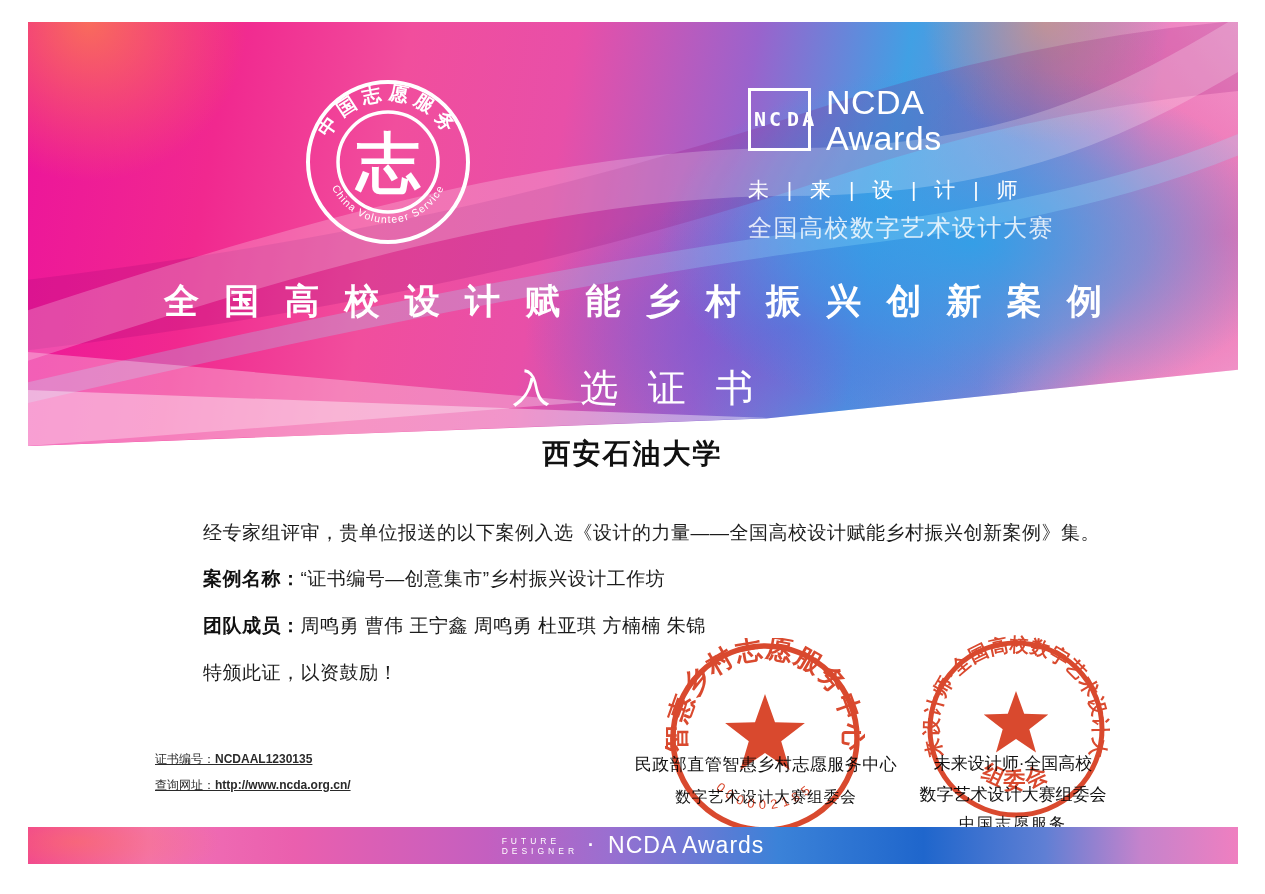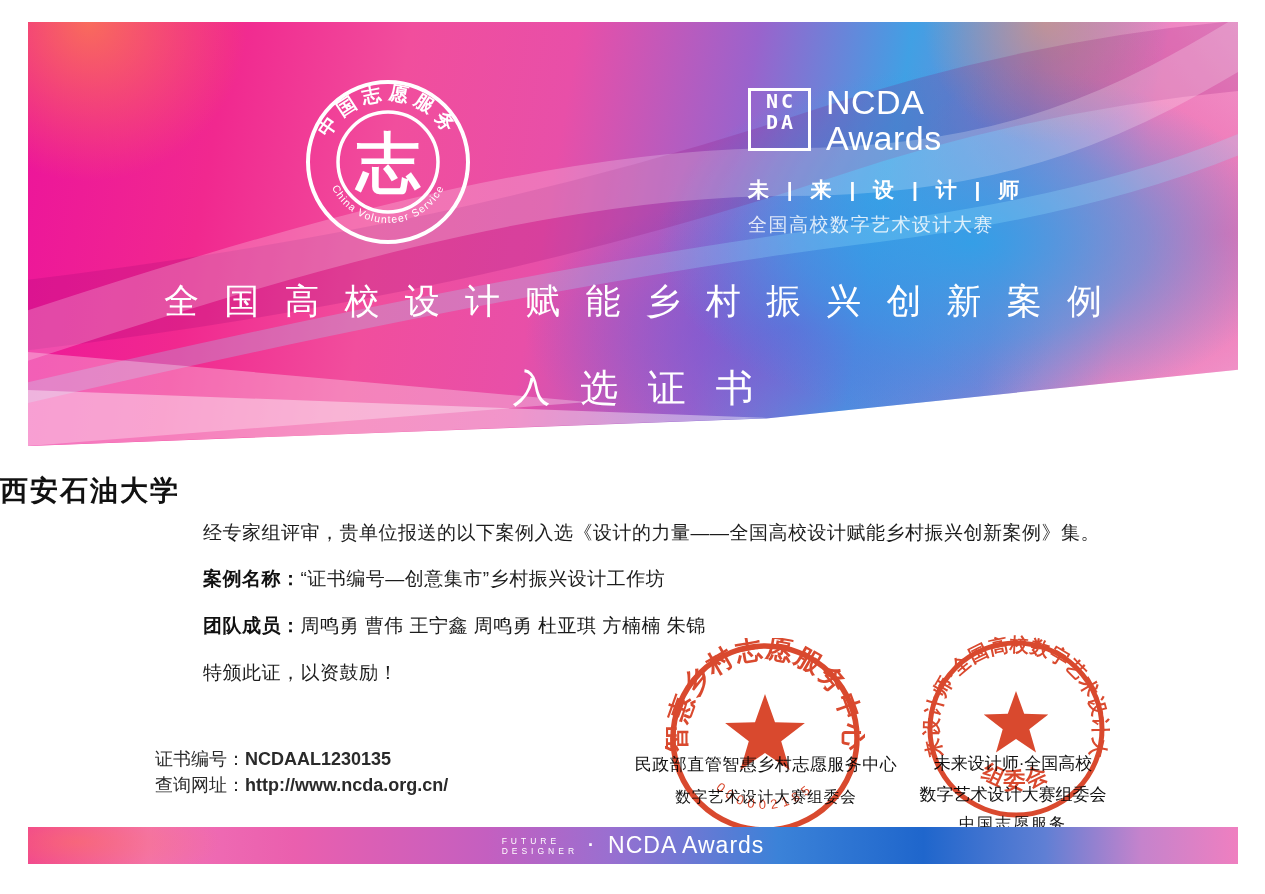--- a/index.html
+++ b/index.html
@@ -21,49 +21,49 @@
   .banner-decor{position:absolute;left:0;top:0;width:100%;height:100%;}
 
   .vol-logo{position:absolute;left:276px;top:56px;width:168px;height:168px;}
   .vol-arc{fill:#ffffff;font-weight:bold;font-size:19px;letter-spacing:6px;}
   .vol-arc-en{fill:#ffffff;font-size:10.5px;letter-spacing:1.2px;}
   .vol-center{fill:#ffffff;font-size:64px;font-weight:bold;}
 
   .ncda-block{position:absolute;left:720px;top:66px;color:#fff;}
   .ncda-mark{
     position:absolute;left:0;top:0;width:57px;height:57px;border:3px solid #fff;
-    display:flex;flex-direction:column;align-items:center;justify-content:flex-start;
+    display:flex;flex-direction:row;align-items:center;justify-content:space-between;
     font-family:"DejaVu Sans Mono","Liberation Mono",monospace;
     font-weight:700;font-size:20px;line-height:21px;letter-spacing:3px;text-indent:3px;
   }
   .ncda-words{position:absolute;left:78px;top:-4px;font-size:34px;font-weight:400;line-height:36px;letter-spacing:.5px;}
-  .ncda-cn{position:absolute;left:0;top:88px;font-size:21px;font-weight:700;letter-spacing:2px;white-space:nowrap;word-spacing:8px;}
-  .ncda-tagline{position:absolute;left:0;top:124px;font-size:19px;color:rgba(255,255,255,.82);letter-spacing:1.5px;white-space:nowrap;text-align:center;}
+  .ncda-cn{position:absolute;left:0;top:88px;font-size:21px;font-weight:400;letter-spacing:2px;white-space:nowrap;word-spacing:8px;}
+  .ncda-tagline{position:absolute;left:0;top:124px;font-size:24px;color:rgba(255,255,255,.82);letter-spacing:1.5px;white-space:nowrap;text-align:center;}
 
   .banner-title{
     position:absolute;left:0;top:256px;width:100%;text-align:center;color:#fff;
-    font-size:35px;font-weight:400;letter-spacing:.72em;text-indent:.72em;white-space:nowrap;
+    font-size:35px;font-weight:700;letter-spacing:.72em;text-indent:.72em;white-space:nowrap;
   }
   .banner-subtitle{
     position:absolute;left:0;top:341px;width:100%;text-align:center;color:#fff;
     font-size:38px;font-weight:400;letter-spacing:.78em;text-indent:.78em;white-space:nowrap;
   }
 
   
-  .recipient{position:absolute;left:0;top:472px;width:100%;
+  .recipient{position:absolute;left:0;top:435px;width:100%;text-align:center;
     font-size:28px;font-weight:700;color:#111;letter-spacing:2px;}
 
   .body-line{position:absolute;left:155px;color:#1c1c1c;font-size:19px;letter-spacing:.5px;white-space:nowrap;margin-left:48px;}
   .line-intro{top:520px;}
   .line-case{top:566px;}
   .line-team{top:613px;}
   .line-closing{top:660px;}
   .body-label{font-weight:700;color:#111;text-align:right;}
 
-  .cert-info{position:absolute;left:155px;top:746px;font-size:18px;color:#2a2a2a;line-height:26px;}
+  .cert-info{position:absolute;left:155px;top:746px;font-size:12px;color:#2a2a2a;line-height:26px;text-decoration:underline;}
   .cert-info .val{font-weight:700;}
 
   
   .sig{position:absolute;text-align:center;color:#111;}
   .sig-left{left:618px;top:753px;width:296px;}
   .sig-left .l1{font-size:17px;letter-spacing:.5px;white-space:nowrap;}
   .sig-left .l2{font-size:15.5px;margin-top:11px;letter-spacing:1px;white-space:nowrap;}
   .sig-right{left:878px;top:752px;width:270px;}
   .sig-right .l1{font-size:17px;white-space:nowrap;}
   .sig-right .l2{font-size:17px;margin-top:8px;white-space:nowrap;}

